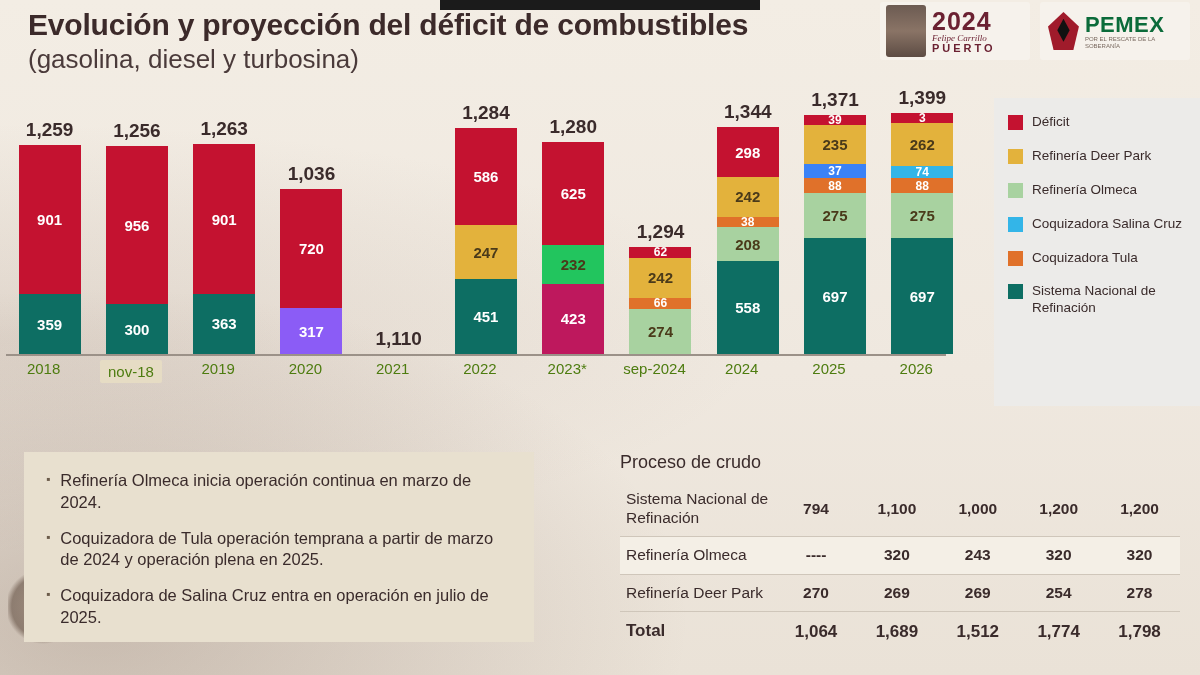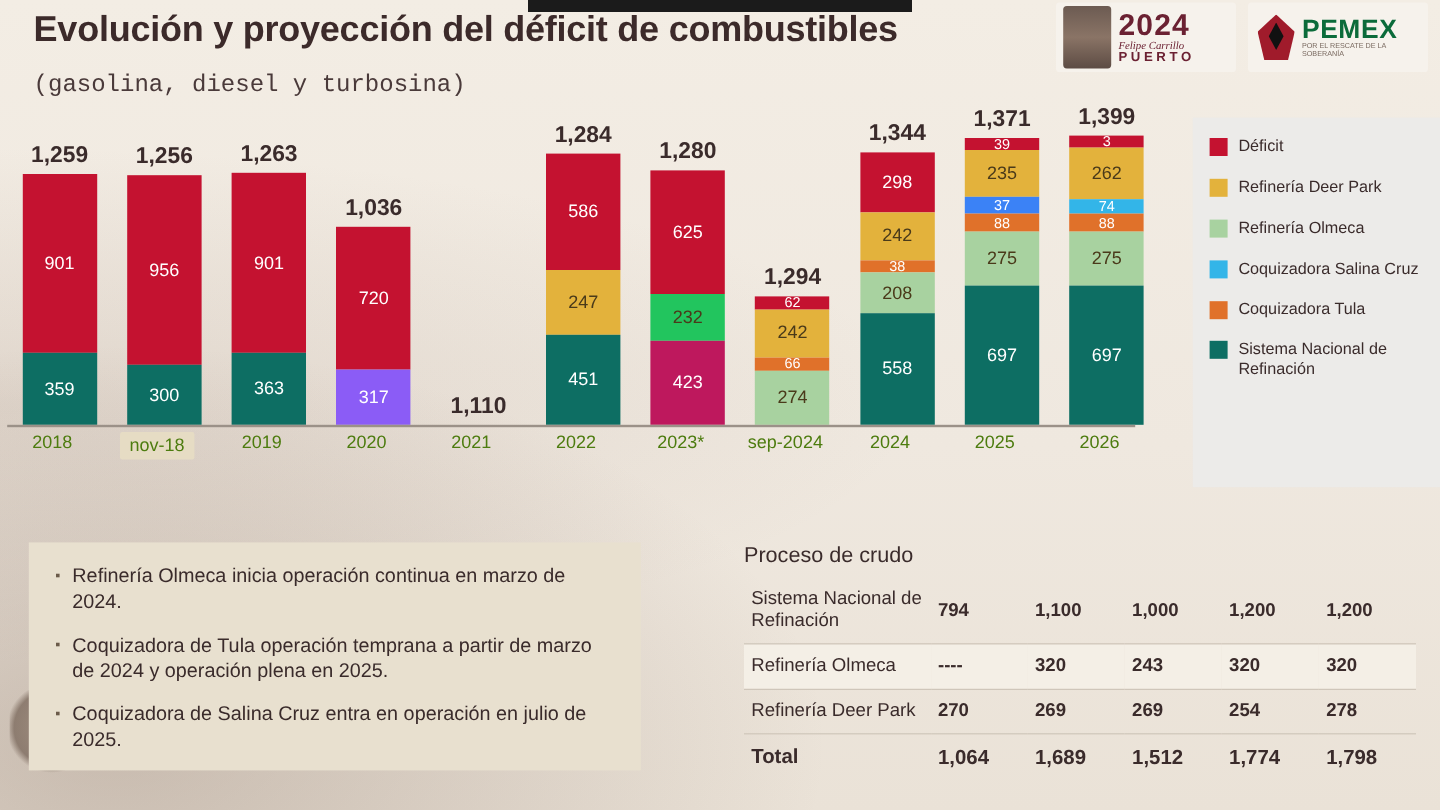--- a/index.html
+++ b/index.html
@@ -20,21 +20,21 @@
   }
   .topbar{
     position:absolute;top:0;left:440px;width:320px;height:10px;background:#1b1b1b;z-index:6;
   }
 
   
   .header{position:absolute;left:28px;top:8px;z-index:5;}
   .title{
     font-size:30px;font-weight:bold;letter-spacing:-.2px;color:#3c2a2a;line-height:1.1;
   }
-  .subtitle{font-size:20px;color:#4a3a3a;line-height:1.15;margin-top:19px;font-family:Liberation Mono, monospace;}
+  .subtitle{font-size:26px;color:#4a3a3a;line-height:1.15;margin-top:4px;}
 
   
   .logos{position:absolute;right:10px;top:2px;display:flex;align-items:center;gap:10px;z-index:6;}
   .logo-2024{
     width:150px;height:58px;background:#f6f2ec;border-radius:3px;
     display:flex;align-items:center;gap:6px;padding:2px 6px;box-sizing:border-box;
   }
   .logo-face{
     width:40px;height:52px;border-radius:3px;
     background:linear-gradient(180deg,#6c5b52 0%,#8a7466 50%,#5d4c44 100%);
@@ -64,21 +64,21 @@
   
   .chart{position:absolute;left:0;top:92px;width:1000px;height:300px;z-index:4;}
   .plot{position:absolute;left:6px;top:0;width:960px;height:262px;}
   .axis-line{position:absolute;left:6px;top:262px;width:940px;height:2px;background:#9b9188;}
   .bars{position:absolute;left:0;bottom:0;width:100%;height:262px;display:flex;align-items:flex-end;}
   .bargroup{flex:1;display:flex;flex-direction:column;align-items:center;justify-content:flex-end;height:100%;}
   .bartotal{font-size:19px;font-weight:bold;color:#3a2b2b;margin-bottom:4px;white-space:nowrap;}
   .bar{width:62px;display:flex;flex-direction:column;justify-content:flex-end;}
   .seg{
     display:flex;align-items:center;justify-content:center;
-    color:#fff;font-size:15px;font-weight:normal;overflow:hidden;line-height:1;
+    color:#fff;font-size:15px;font-weight:bold;overflow:hidden;line-height:1;
   }
   .seg.small{font-size:12px;}
   .seg.dark{color:#4a3a1a;}
   .xlabels{position:absolute;left:0;top:268px;width:960px;display:flex;}
   .xlab{flex:1;text-align:center;font-size:15px;color:#4d7c0f;}
   .xlab .pill{background:#e6dcc4;padding:3px 8px;border-radius:2px;display:inline-block;}
 
   
   .legend{
     position:absolute;right:0;top:98px;width:206px;height:308px;background:#ecebe9;z-index:5;
@@ -96,21 +96,21 @@
   .note{display:flex;gap:10px;margin-bottom:14px;}
   .note .bullet{color:#6b5b4a;font-size:12px;line-height:1.5;}
   .note .ntxt{font-size:16.5px;color:#3a2b2b;line-height:1.32;}
 
   
   .tablewrap{position:absolute;left:620px;top:452px;width:560px;z-index:4;}
   .tbl-title{font-size:18px;color:#3a2b2b;margin-bottom:8px;}
   table{border-collapse:collapse;width:560px;}
   td{font-size:15.5px;color:#3a2b2b;padding:9px 6px;}
   .rowlabel{width:168px;line-height:1.2;}
-  .num{text-align:left;font-weight:bold;width:78px;}
+  .num{text-align:center;font-weight:bold;width:78px;}
   tr.line td{border-bottom:1px solid #cfc6ba;}
   tr.total td{font-weight:bold;font-size:17px;border-top:1px solid #b9ae9f;}
   tr.shade td{background:#f4efe6;}
 
   
   .emblem{position:absolute;left:8px;bottom:30px;width:70px;height:70px;z-index:3;opacity:.65;
     background:radial-gradient(circle at 50% 45%, #8a7464 0%, #6b584b 60%, rgba(107,88,75,0) 72%);}
   .emblem-text{position:absolute;left:18px;bottom:52px;font-size:13px;color:#6e5b4d;z-index:3;}
 </style>
 </head>

